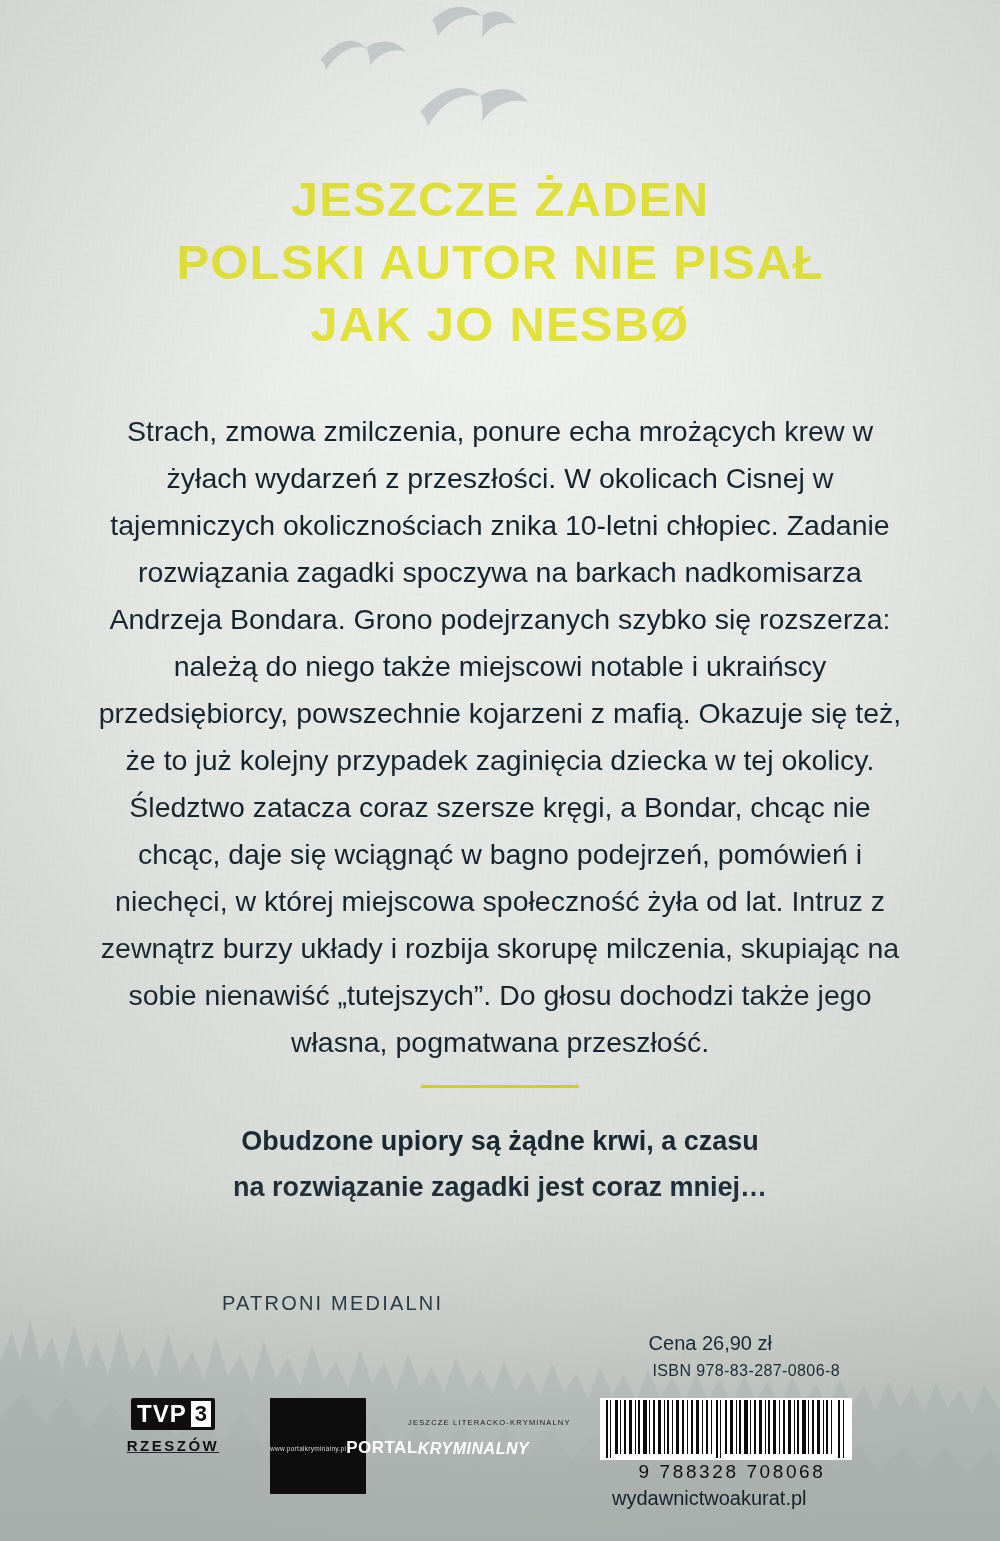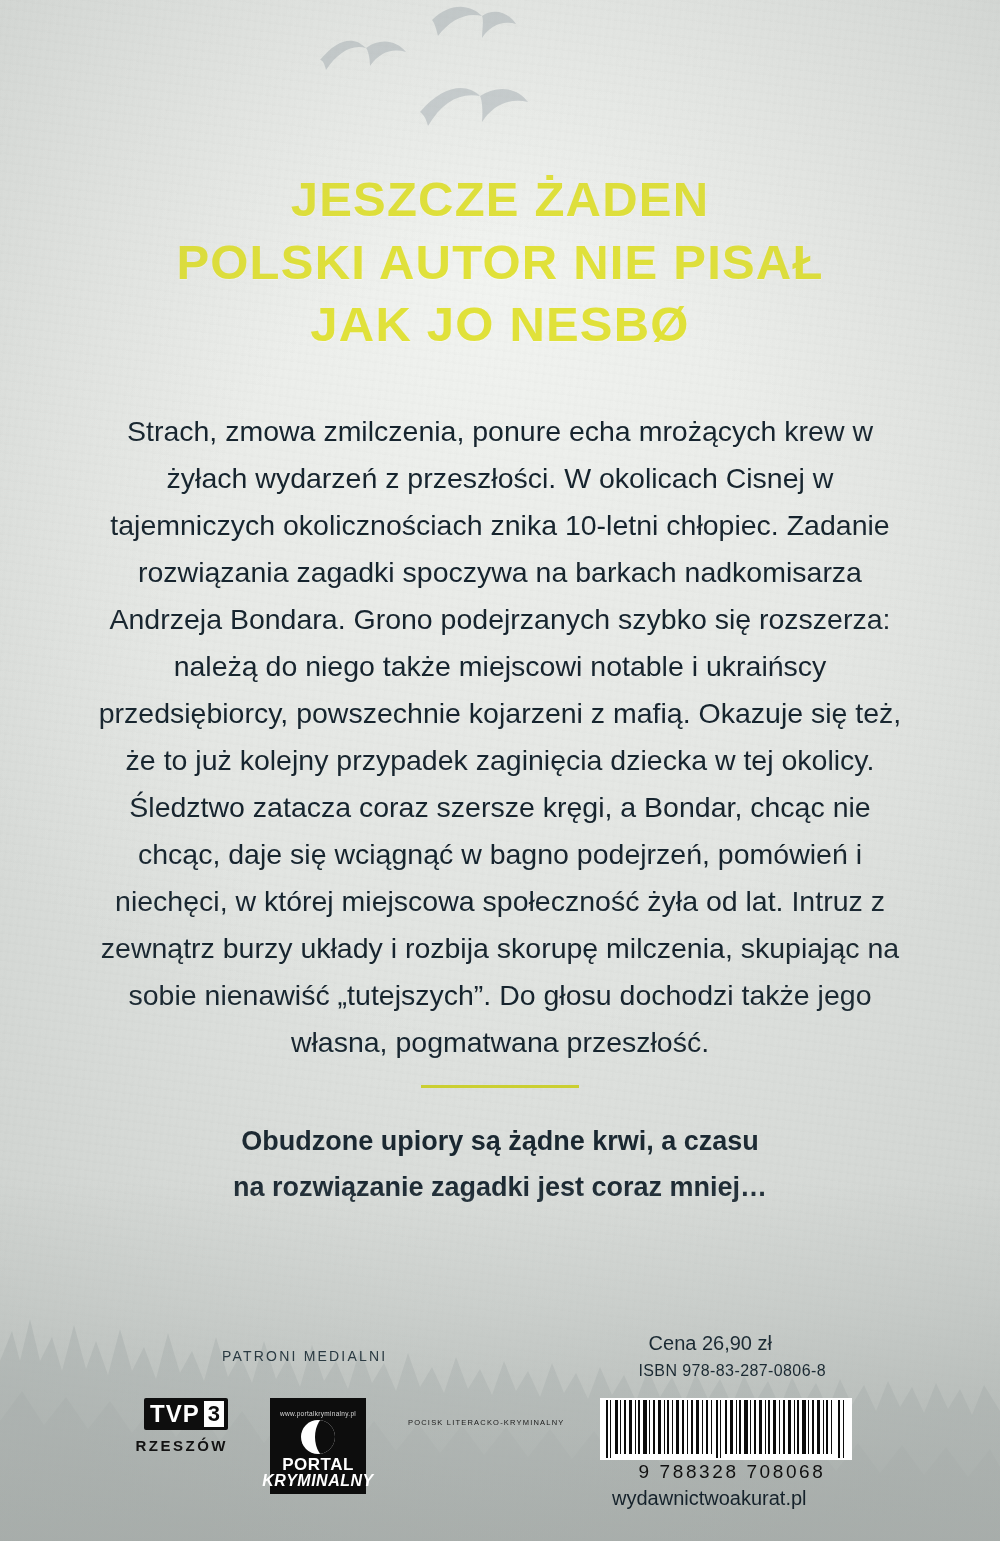--- a/index.html
+++ b/index.html
@@ -114,39 +114,40 @@
     width: 1000px;
     height: 360px;
     background: linear-gradient(180deg, rgba(200,205,202,0) 0%, rgba(196,201,198,.45) 35%, rgba(186,191,188,.75) 70%, rgba(178,183,180,.9) 100%);
     pointer-events: none;
   }
 
   
   .patroni-label {
     position: absolute;
     left: 222px;
-    top: 1348px;
-    font-size: 14px;
+    top: 1292px;
+    font-size: 20px;
     letter-spacing: 2.2px;
     color: #2a3a42;
   }
 
   .logos {
     position: absolute;
     left: 118px;
     top: 1398px;
     display: flex;
     align-items: flex-start;
     gap: 42px;
   }
 
   
   .tvp {
     width: 110px;
-    text-align: right;
+    text-align: center;
+    text-decoration: underline;
   }
   .tvp-row {
     display: inline-flex;
     align-items: stretch;
     background: #0e0e0e;
     color: #ffffff;
     padding: 3px 4px 3px 6px;
     border-radius: 2px;
   }
   .tvp-letters {
@@ -172,23 +173,23 @@
     color: #121212;
   }
 
   
   .portal {
     width: 96px;
     height: 96px;
     background: #0d0d0d;
     color: #fff;
     display: flex;
-    flex-direction: column;
+    flex-direction: row;
     align-items: center;
-    justify-content: center;
+    justify-content: space-between;
     padding-top: 4px;
     box-sizing: border-box;
   }
   .portal-top {
     font-size: 6.5px;
     letter-spacing: .3px;
     color: #d8d8d8;
   }
   .portal-circle {
     width: 34px;
@@ -243,21 +244,21 @@
   
   .price {
     position: absolute;
     right: 228px;
     top: 1332px;
     font-size: 20px;
     color: #1b2a33;
   }
   .isbn {
     position: absolute;
-    right: 174px;
+    right: 160px;
     top: 1362px;
     font-size: 16px;
     letter-spacing: .4px;
     color: #1b2a33;
   }
   .barcode-wrap {
     position: absolute;
     right: 136px;
     top: 1398px;
     width: 264px;
@@ -341,21 +342,21 @@
     </div>
 
     <div class="portal">
       <div class="portal-top">www.portalkryminalny.pl</div>
       <div class="portal-circle"></div>
       <div class="portal-name">PORTAL</div>
       <div class="portal-sub">KRYMINALNY</div>
     </div>
 
     <div class="pocisk">
-      <div class="pocisk-sub">POCISK LITERACKO-KRYMINALNY</div>
+      <div class="pocisk-sub">JESZCZE LITERACKO-KRYMINALNY</div>
     </div>
 
   </div>
 
   <div class="price">Cena 26,90 zł</div>
   <div class="isbn">ISBN  978-83-287-0806-8</div>
 
   <div class="barcode-wrap">
     <svg class="barcode" viewBox="0 0 252 62" xmlns="http://www.w3.org/2000/svg">
       <rect width="252" height="62" fill="#ffffff"></rect>

